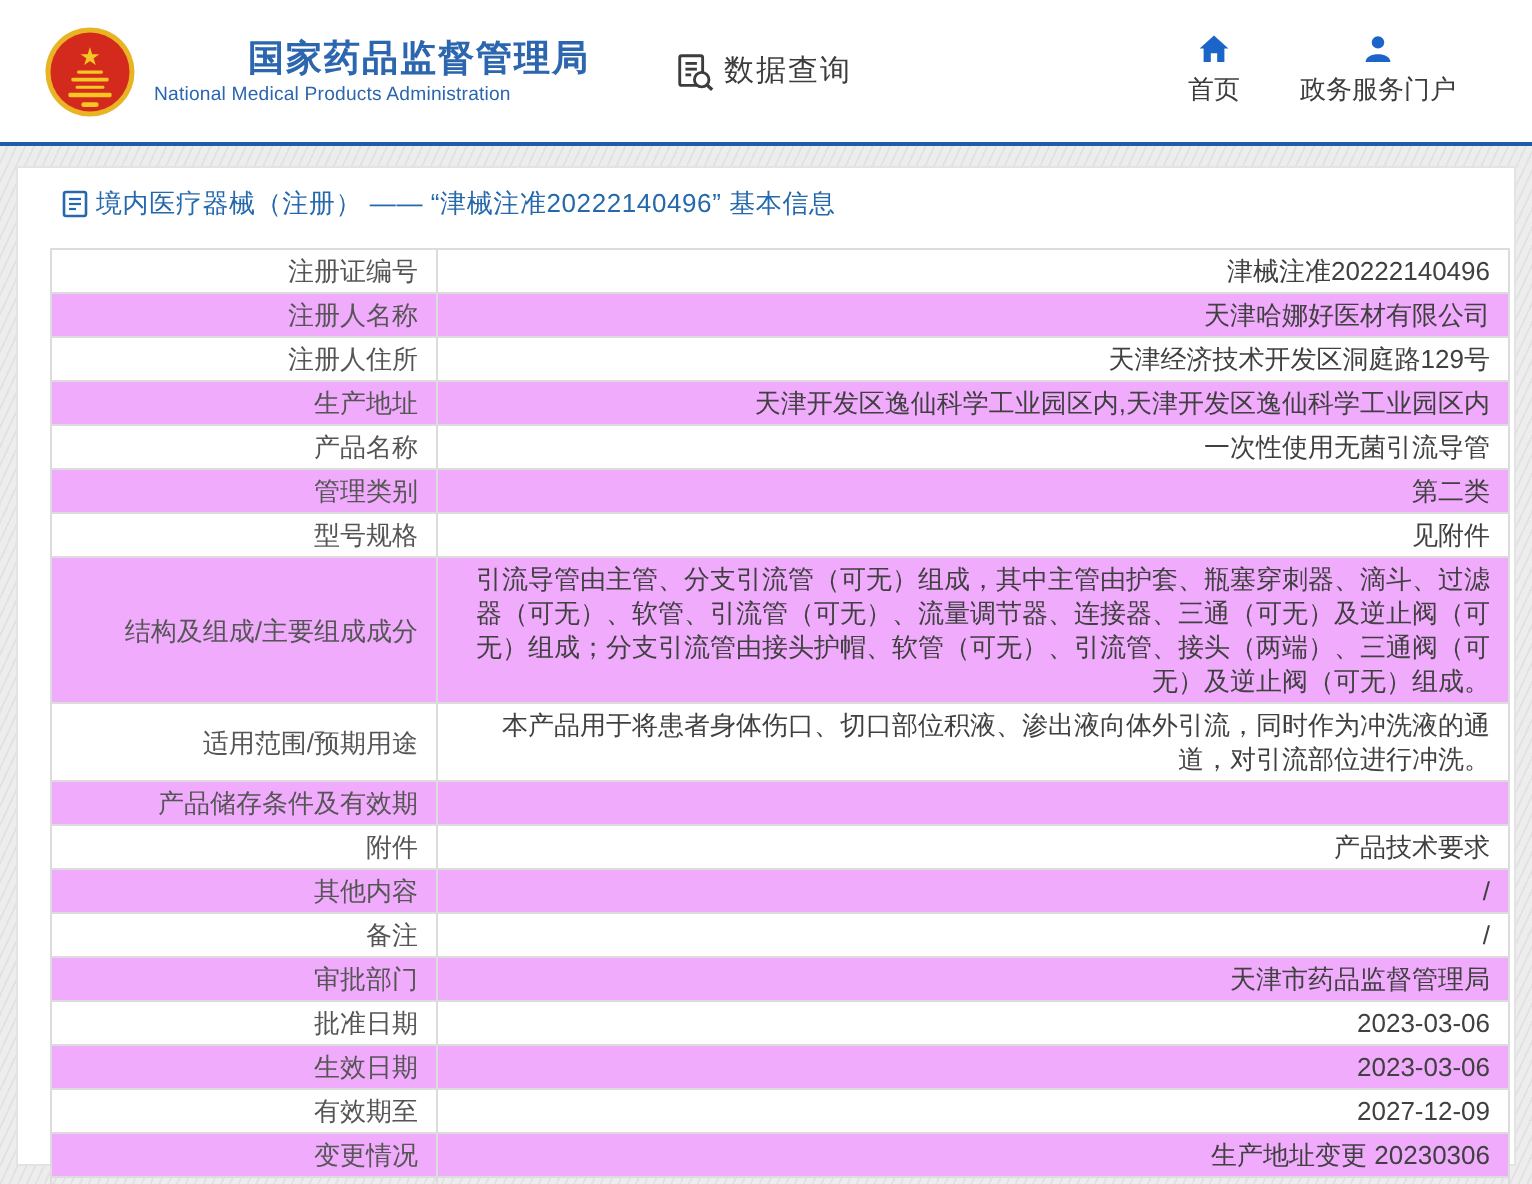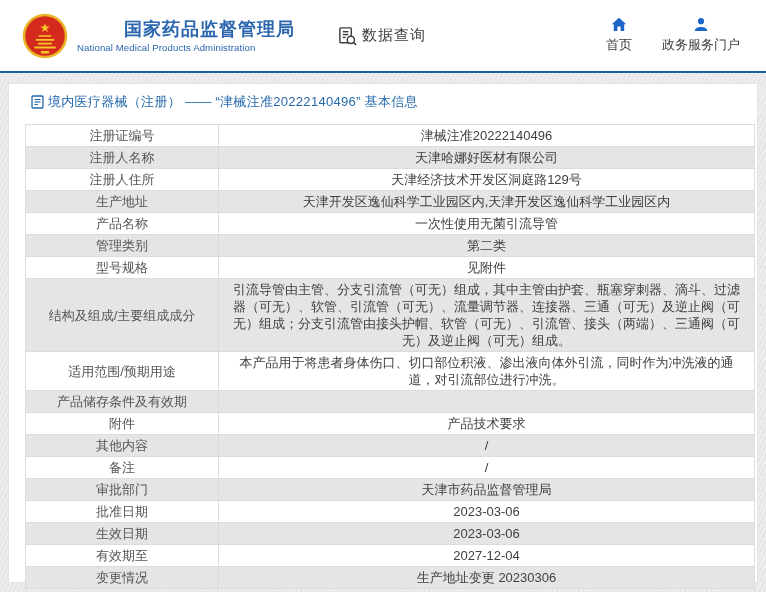--- a/index.html
+++ b/index.html
@@ -8,43 +8,43 @@
 
   
   .topbar { height:71px; background:#ffffff; display:flex; align-items:center; position:relative; }
   .brand { display:flex; align-items:center; margin-left:22px; cursor:pointer; }
   .emblem { width:46px; height:46px; flex:0 0 46px; }
   .brand-text { margin-left:9px; }
   .brand-title { font-size:18px; font-weight:bold; color:#2c66ae; letter-spacing:1px; line-height:22px;margin-left:47px; }
   .brand-sub { font-size:9.6px; color:#2c66ae; margin-top:2px; letter-spacing:0.1px; }
   .data-query { display:flex; align-items:center; margin-left:42px; cursor:pointer; }
   .data-query span { font-size:15px; color:#3c3c3c; margin-left:4px; letter-spacing:1px; }
-  .top-nav { margin-left:auto; margin-right:26px; display:flex; gap:30px; }
+  .top-nav { margin-left:auto; margin-right:38px; display:flex; gap:30px; }
   .nav-item { display:flex; flex-direction:column; align-items:center; cursor:pointer; text-decoration:none; }
   .nav-item .nav-label { font-size:13px; color:#3c3c3c; margin-top:4px; white-space:nowrap; }
   .blue-line { height:2px; background:#1e5ca8; }
 
   
   .content-bg { height:532px;
     background:repeating-linear-gradient(115deg,#ededed 0px,#ededed 3px,#e2e2e2 3px,#e2e2e2 4px);
     padding-top:10px; }
   .card { margin:0 8px; height:500px; background:#ffffff; border:1px solid #e3e3e3; }
 
   .breadcrumb { padding:9px 0 0 22px; display:flex; align-items:center; }
   .breadcrumb svg { margin-right:4px; flex:0 0 auto; }
   .breadcrumb-text { font-size:13px; color:#2569ac; letter-spacing:0.3px; }
 
   table.info-table { border-collapse:collapse; table-layout:fixed;
     width:730px; margin:13px 0 0 16px; }
   col.c-label { width:193px; }
   td.cell { border:1px solid #dcdcdc; font-size:13px; line-height:17px;
     padding:2px 9px; vertical-align:middle; }
-  td.label-cell { text-align:center; color:#555555; white-space:nowrap; }
-  td.value-cell { text-align:center; color:#404040; }
-  tr.alt td { background:#e5e5e5;margin-top:16px; }
+  td.label-cell { text-align:right; color:#555555; white-space:nowrap; }
+  td.value-cell { text-align:right; color:#404040; }
+  tr.alt td { background:#f0abfc;margin-top:16px; }
 </style>
 </head>
 <body>
 
 <div class="page">
 
   <header class="topbar">
     <div class="brand">
       <svg class="emblem" viewBox="0 0 64 64">
         <circle cx="32" cy="32" r="31" fill="#e8b423"></circle>
@@ -175,21 +175,21 @@
             <tr>
               <td class="cell label-cell"><span>批准日期</span></td>
               <td class="cell value-cell">2023-03-06</td>
             </tr>
             <tr class="alt">
               <td class="cell label-cell"><span>生效日期</span></td>
               <td class="cell value-cell">2023-03-06</td>
             </tr>
             <tr>
               <td class="cell label-cell"><span>有效期至</span></td>
-              <td class="cell value-cell">2027-12-04</td>
+              <td class="cell value-cell">2027-12-09</td>
             </tr>
             <tr class="alt">
               <td class="cell label-cell"><span>变更情况</span></td>
               <td class="cell value-cell">生产地址变更 20230306</td>
             </tr>
             <tr>
               <td class="cell label-cell"></td>
               <td class="cell value-cell"></td>
             </tr>
           </tbody>

